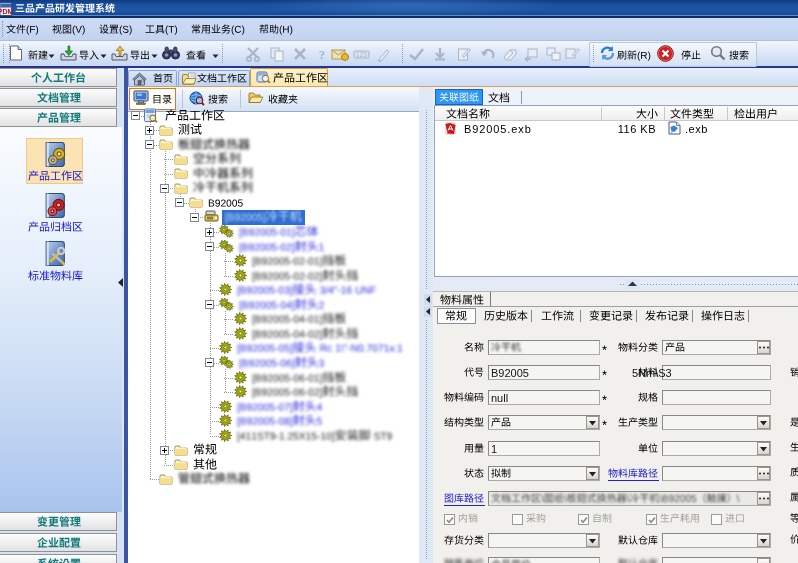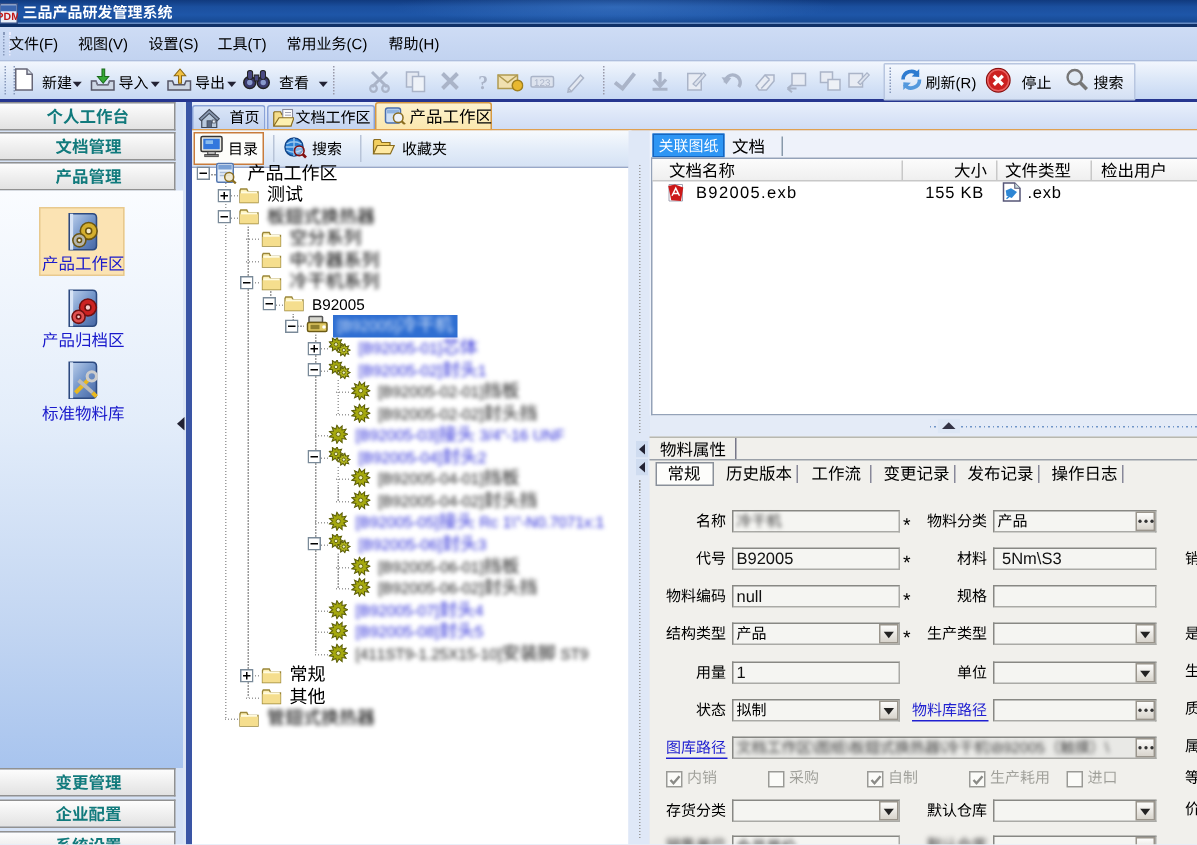--- a/index.html
+++ b/index.html
@@ -1519,21 +1519,21 @@
       </svg>
     </div>
 <div style="position:absolute;left:444px;top:122px;">
       <svg width="13" height="13" viewBox="0 0 13 13">
 <path d="M2 1 L11 1 L11 12 L2 12 Z" fill="#fff" stroke="#99a" stroke-width="0.6"></path>
 <path d="M1.5 2 L6 1 L11.5 3 L10 12 L3.5 11.5 Z" fill="#cc1818"></path>
 <path d="M4 8.5 L6.5 3.5 L9 8.5 M5 7 L8 7" stroke="#fff" stroke-width="1" fill="none"></path>
 </svg>
     </div>
 <div style="position:absolute;left:464px;top:123px;font:11px 'Liberation Sans';color:#000;letter-spacing:0.9px;">B92005.exb</div>
-<div style="position:absolute;left:656px;top:123px;font:11px 'Liberation Sans';color:#000;letter-spacing:0.5px;transform:translateX(-100%);">155 KB</div>
+<div style="position:absolute;left:656px;top:123px;font:11px 'Liberation Sans';color:#000;letter-spacing:0.5px;transform:translateX(-100%);">116 KB</div>
 <div style="position:absolute;left:668px;top:121px;">
       <svg width="13" height="14" viewBox="0 0 13 14">
 <path d="M1 1 L8.5 1 L12 4.5 L12 13 L1 13 Z" fill="#fff" stroke="#557"></path>
 <path d="M8.5 1 L8.5 4.5 L12 4.5" fill="#cdd" stroke="#557" stroke-width="0.7"></path>
 <path d="M2.5 6 L6 4.5 L10 7 L6.5 11 L3 9.5 Z" fill="#2e86d4"></path>
 <path d="M3 11.5 L6 9" stroke="#2e86d4" stroke-width="1"></path>
 </svg>
     </div>
 <div style="position:absolute;left:685px;top:123px;font:11px 'Liberation Sans';color:#000;letter-spacing:0.5px;">.exb</div>
 <div style="position:absolute;left:433px;top:277px;width:365px;height:14px;background:#e4ebf7;"></div>
@@ -1661,21 +1661,21 @@
         <use href="#g155" transform="translate(0.0 11.4) scale(0.0130 -0.0130)"></use>
       </svg>
     </div>
 <div style="position:absolute;left:638.0px;top:366.5px;">
       <svg width="21" height="12" viewBox="0 0 21 12" style="fill:#000;">
         <use href="#g158" transform="translate(0.0 8.8) scale(0.0100 -0.0100)"></use>
         <use href="#g60" transform="translate(10.0 8.8) scale(0.0100 -0.0100)"></use>
       </svg>
     </div>
 <div style="position:absolute;left:662px;top:365px;width:109px;height:15px;background:#f5f5f2;border:1px solid #888884;border-bottom-color:#aaaaa6;border-right-color:#aaaaa6;box-sizing:border-box;"></div>
-<div style="position:absolute;left:668px;top:366.5px;font:11px 'Liberation Sans';color:#111;">5Nm\S3</div>
+<div style="position:absolute;left:632px;top:366.5px;font:11px 'Liberation Sans';color:#111;">5Nm\S3</div>
 <div style="position:absolute;left:444.0px;top:391.5px;">
       <svg width="41" height="12" viewBox="0 0 41 12" style="fill:#000;">
         <use href="#g59" transform="translate(0.0 8.8) scale(0.0100 -0.0100)"></use>
         <use href="#g60" transform="translate(10.0 8.8) scale(0.0100 -0.0100)"></use>
         <use href="#g159" transform="translate(20.0 8.8) scale(0.0100 -0.0100)"></use>
         <use href="#g160" transform="translate(30.0 8.8) scale(0.0100 -0.0100)"></use>
       </svg>
     </div>
 <div style="position:absolute;left:488px;top:390px;width:112px;height:15px;background:#f5f5f2;border:1px solid #888884;border-bottom-color:#aaaaa6;border-right-color:#aaaaa6;box-sizing:border-box;"></div>
 <div style="position:absolute;left:491px;top:391.5px;font:11px 'Liberation Sans';color:#111;">null</div>

